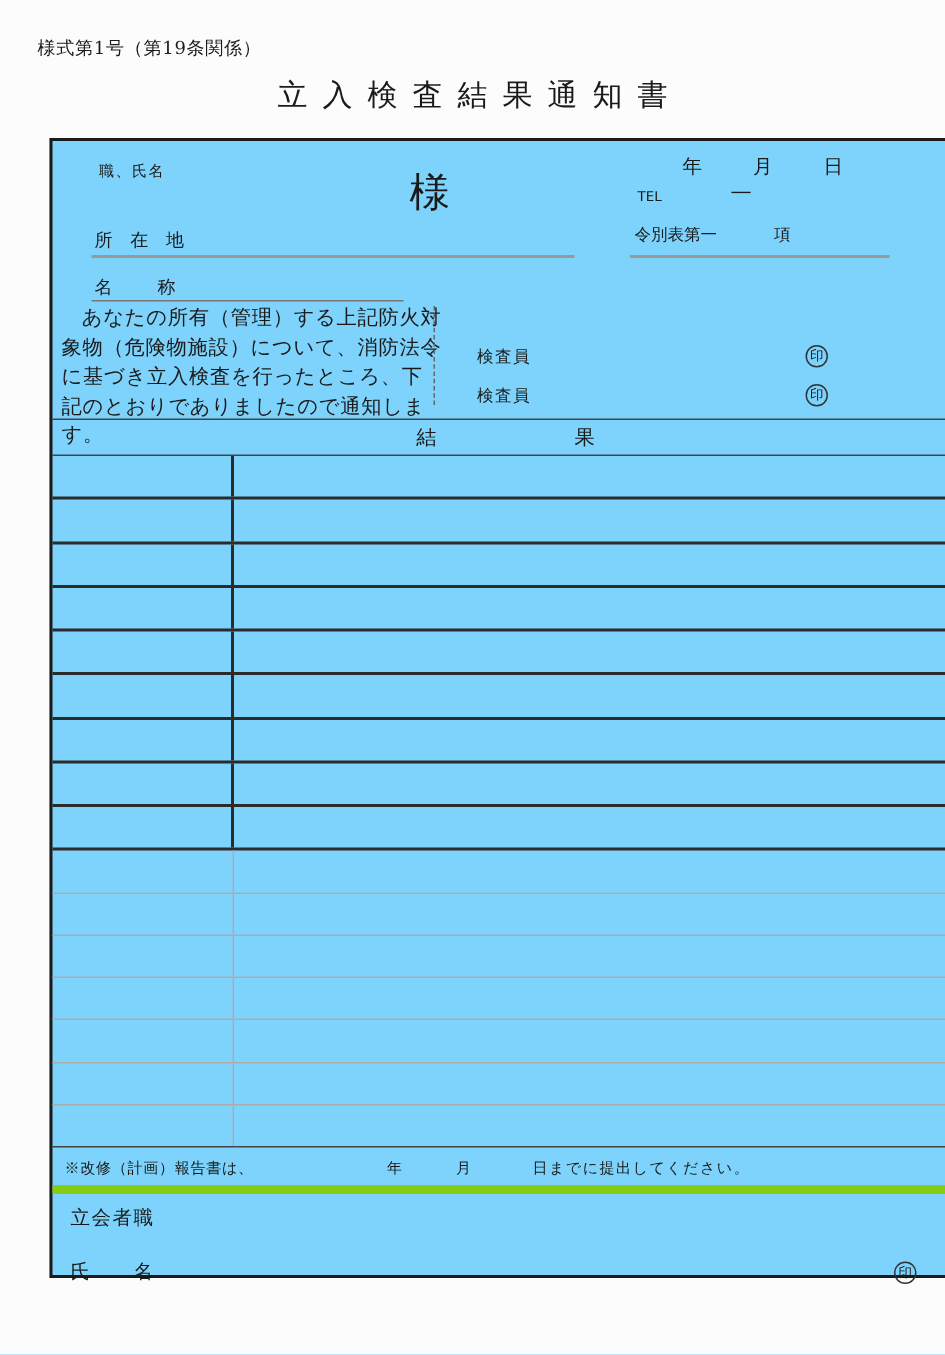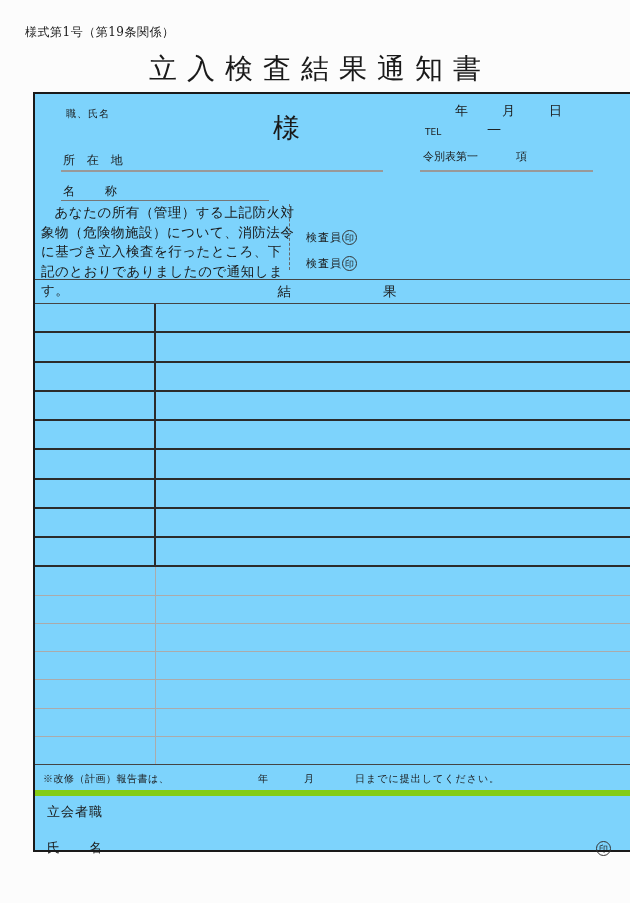--- a/index.html
+++ b/index.html
@@ -9,21 +9,21 @@
     color:#1a1a1a;
     font-family:"DejaVu Serif","Liberation Serif",serif;
     position:relative;
     overflow:hidden;
   }
   .abs { position:absolute; }
 
   .form-number { left:25px; top:24px; font-size:12px; letter-spacing:0.5px; }
   .doc-title {
     left:0; top:50px; width:630px; text-align:center;
-    font-size:28px; letter-spacing:10px; text-indent:10px; font-weight:500;
+    font-size:20px; letter-spacing:10px; text-indent:10px; font-weight:500;
   }
 
   .form-box {
     left:33px; top:92px; width:608px; height:760px;
     border:2px solid #1a1a1a; background:#7dd3fc;
   }
 
   
   .sec-a { left:0; top:0; width:100%; height:186px; border-bottom:1px solid #444; }
   .recipient-label { left:31px; top:13px; font-size:10px; letter-spacing:1px; }
@@ -50,21 +50,21 @@
   .fd-block { left:287px; top:80px; width:250px; font-family:"DejaVu Sans","Liberation Sans",sans-serif; }
   .fd-hq { font-size:13px; font-weight:bold; letter-spacing:1px; }
   .station-row { display:flex; align-items:center; height:17.5px; margin-top:1px; font-size:13px; }
   .cbx {
     display:inline-block; width:11px; height:11px;
     border:1.3px solid #333; margin-right:4px; flex:0 0 auto; background:#fff;
   }
   .st-name { display:inline-block; width:90px; text-align:justify; text-align-last:justify; }
   .st-phone { margin-left:15px; letter-spacing:4.5px; }
   .inspector-row {
-    left:271px; width:234px; display:flex; justify-content:flex-start; align-items:center;
+    left:283px; width:234px; display:flex; justify-content:space-between; align-items:center;
     font-family:"DejaVu Sans","Liberation Sans",sans-serif;
   }
   .inspector-row.r1 { top:136px; }
   .inspector-row.r2 { top:162px; }
   .inspector-label { font-size:11px; letter-spacing:1px; }
   .stamp {
     display:inline-block; width:15px; height:15px; border:1px solid #333; border-radius:50%;
     font-size:9px; line-height:14px; text-align:center; letter-spacing:0;
   }
 

